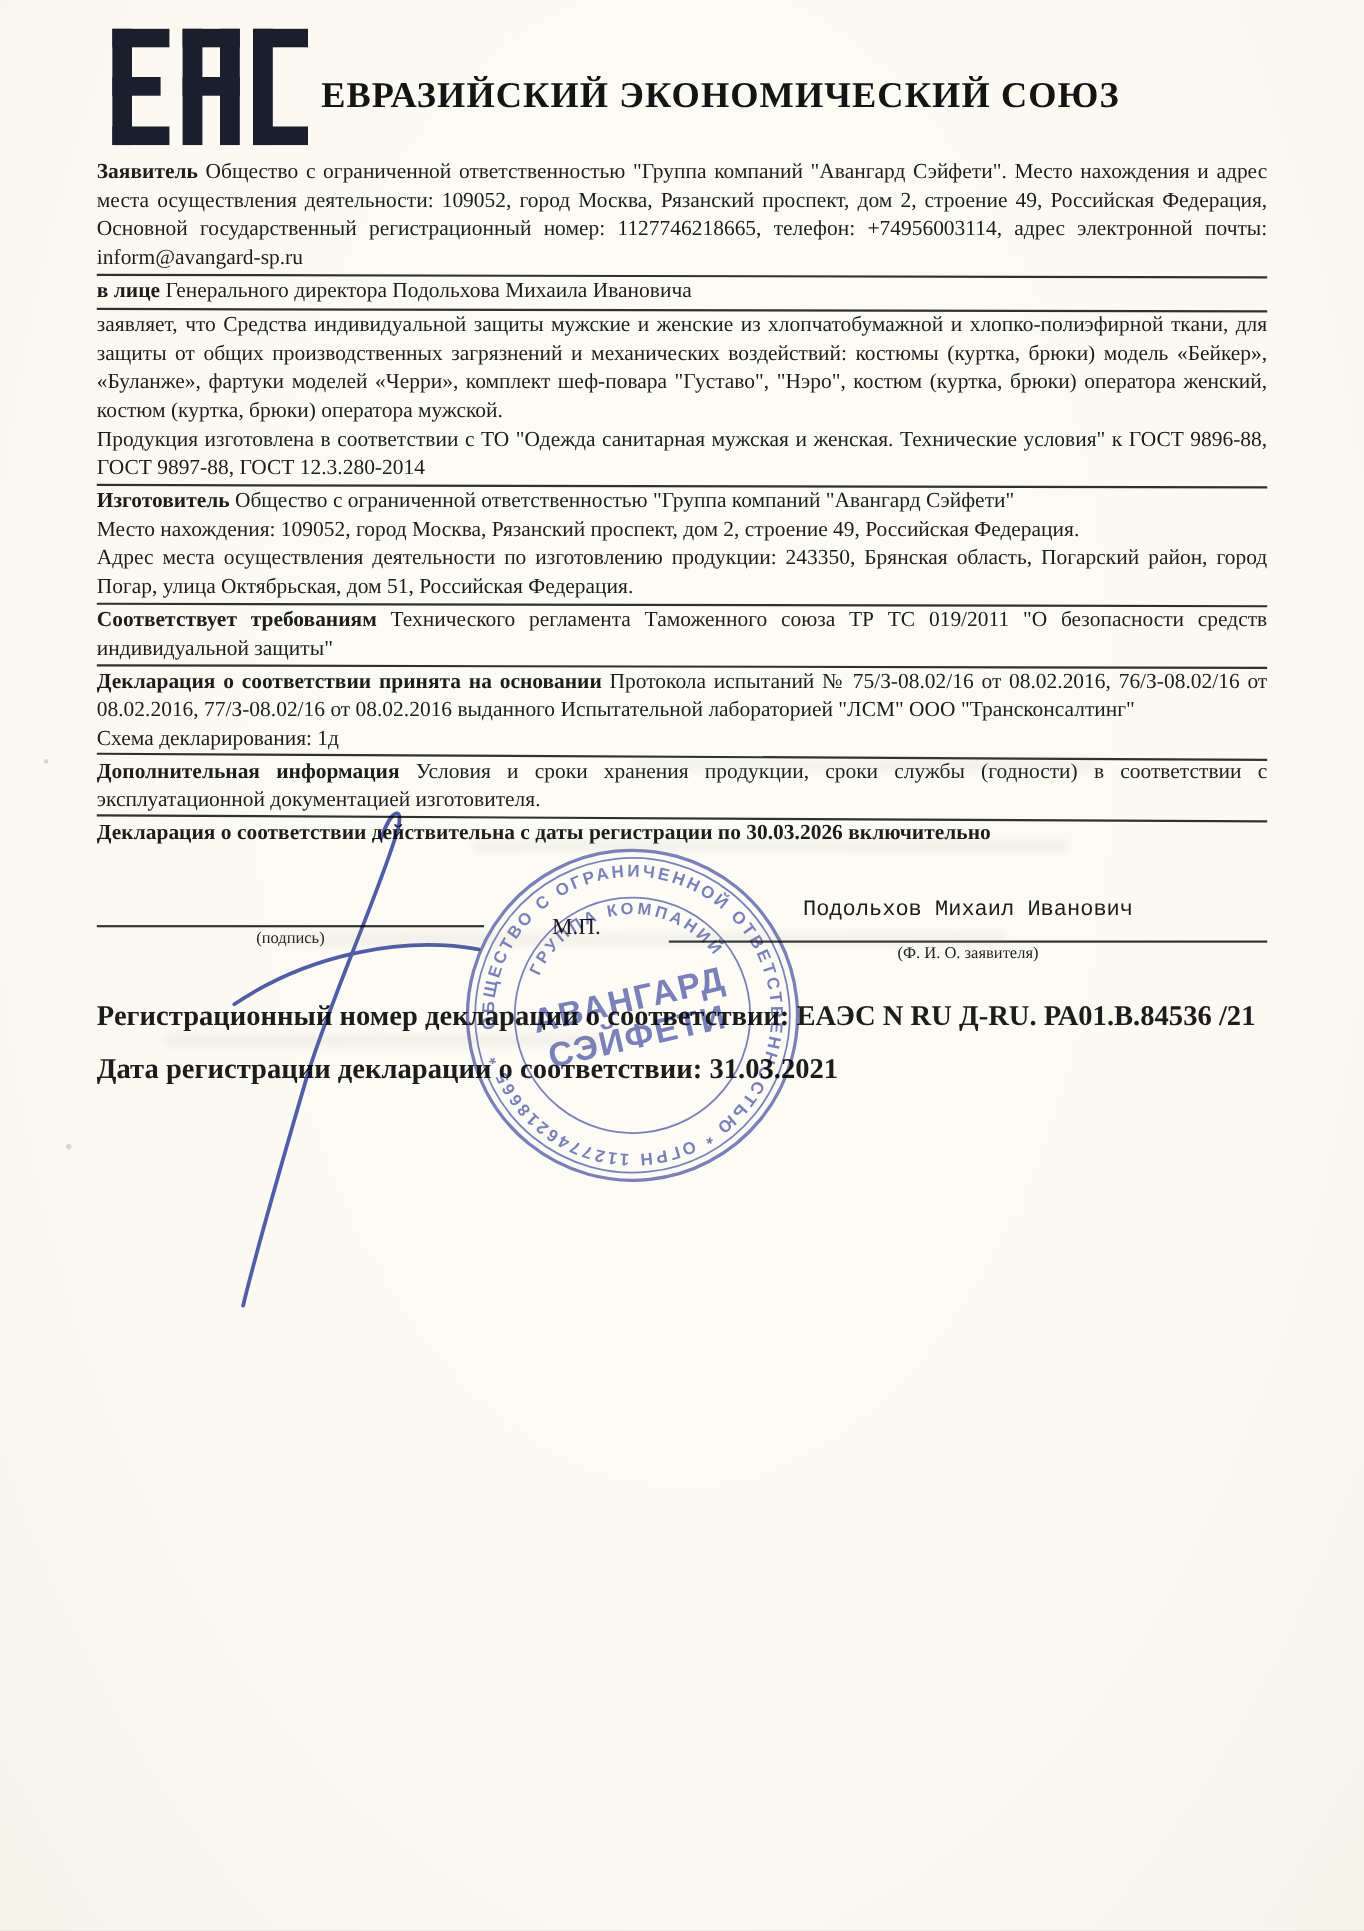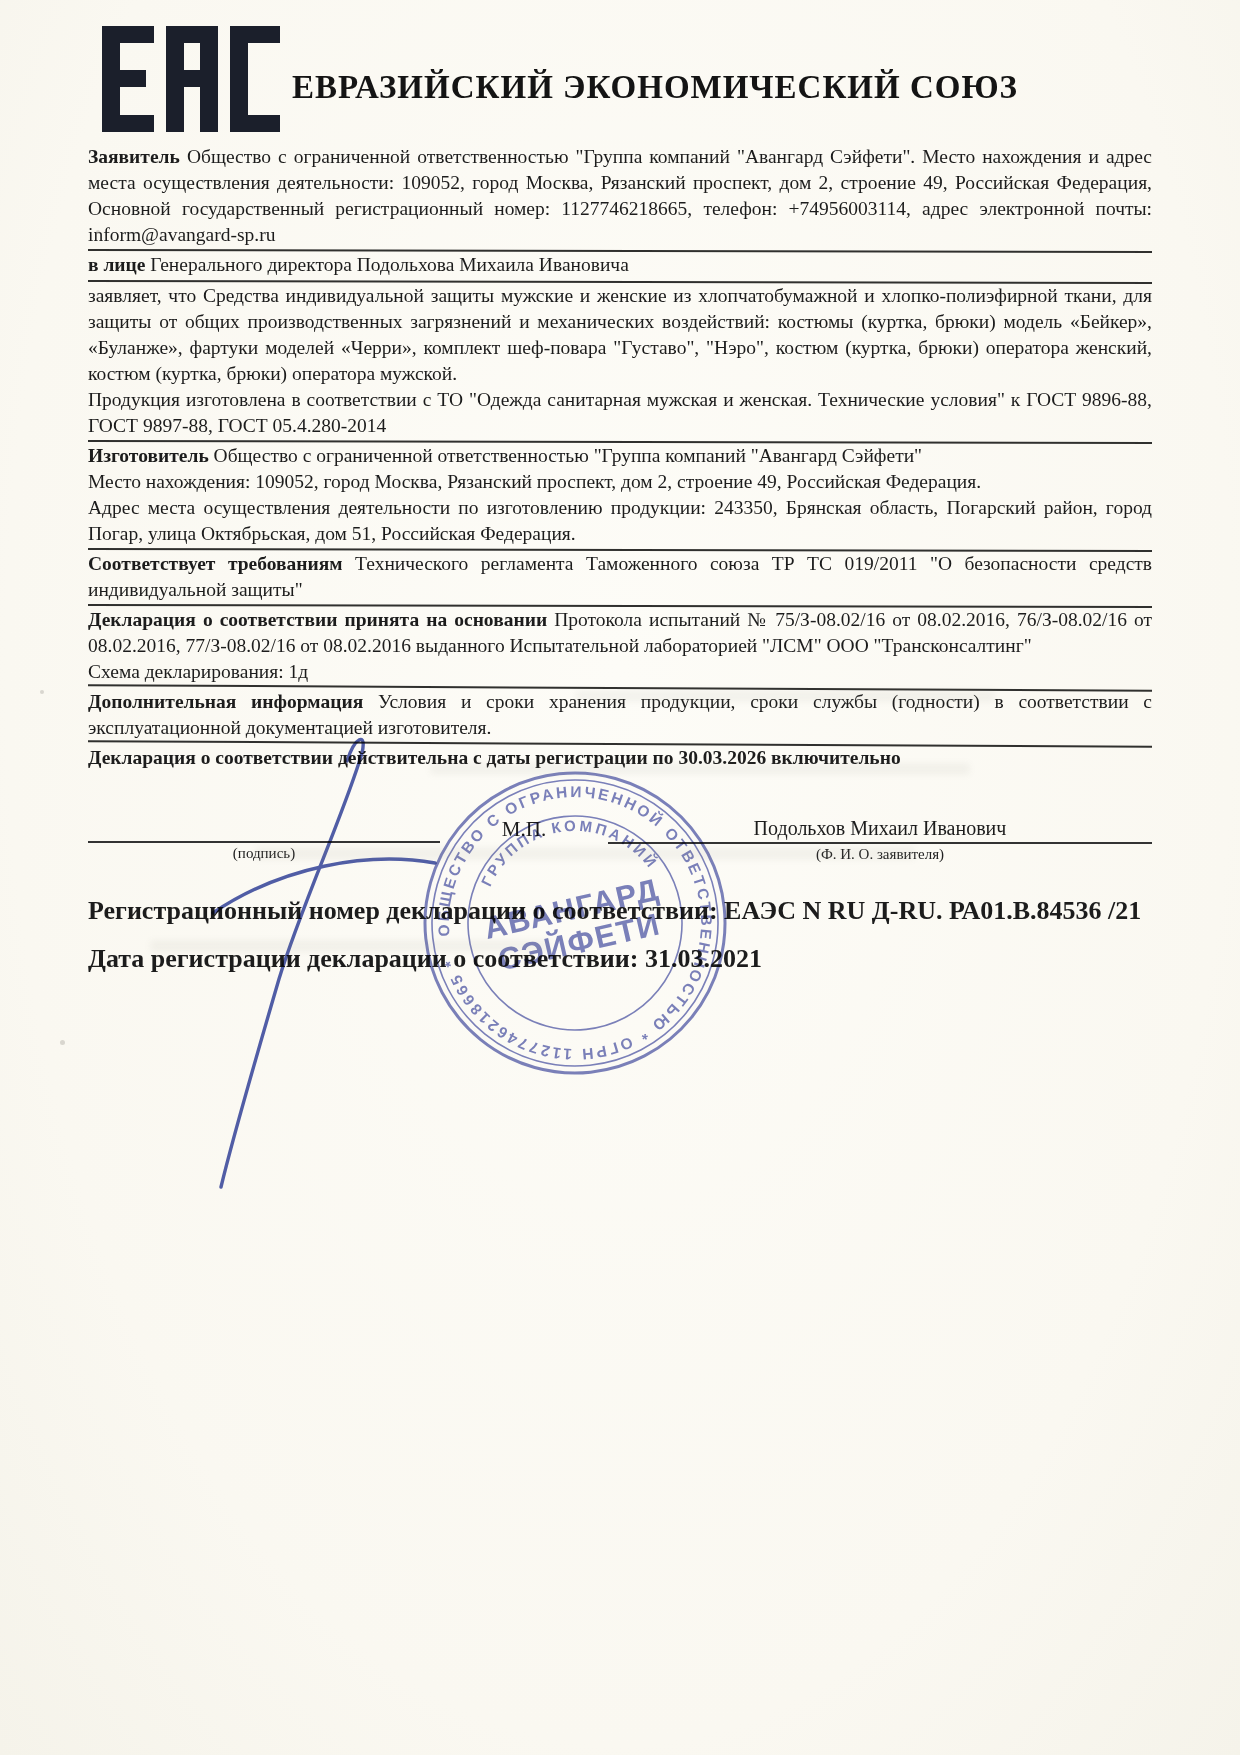--- a/index.html
+++ b/index.html
@@ -31,21 +31,21 @@
   .mt18{margin-top:18px;} .mt10{margin-top:10px;}
   .bold-line{font-weight:bold;}
   
   .sig-row{display:flex;margin-top:30px;align-items:stretch;}
   .sig-col-left{width:352px;display:flex;flex-direction:column;}
   .sig-line{height:40px;border-bottom:2px solid #333;}
   .sig-caption{font-size:15px;text-align:center;line-height:20px;color:#222;}
   .mp-col{width:168px;display:flex;align-items:flex-end;justify-content:center;}
   .mp-label{font-size:21px;padding-bottom:22px;}
   .sig-col-right{flex:1;display:flex;flex-direction:column;}
-  .signer-name{text-align:center;font-size:20px;height:40px;display:flex;align-items:flex-end;justify-content:center;border-bottom:2px solid #333;padding-bottom:1px;}
+  .signer-name{text-align:center;font-size:20px;height:40px;display:flex;align-items:flex-end;justify-content:center;border-bottom:2px solid #333;padding-bottom:14px;font-family:Liberation Mono, monospace;}
   .footer-line{font-weight:bold;font-size:26px;margin:0 88px;}
   .reg-number{margin-top:32px;}
   .reg-date{margin-top:18px;}
   
   .stamp{position:absolute;left:408px;top:756px;opacity:.8;mix-blend-mode:multiply;}
   .ring-text{font-family:"Liberation Sans","DejaVu Sans",sans-serif;font-size:15.5px;font-weight:bold;letter-spacing:2.6px;fill:#5a62b0;}
   .ring-text-inner{font-family:"Liberation Sans","DejaVu Sans",sans-serif;font-size:15px;font-weight:bold;letter-spacing:3px;fill:#5a62b0;}
   .stamp-center{font-family:"Liberation Sans","DejaVu Sans",sans-serif;font-size:31px;font-weight:bold;letter-spacing:1.5px;fill:#5a62b0;}
   .st-c{fill:none;stroke:#5a62b0;}
   .signature-ink{position:absolute;left:95px;top:715px;mix-blend-mode:multiply;}
@@ -88,21 +88,21 @@
 
   <div class="content">
 
     <p class="mt20"><span class="lead">Заявитель</span> <span>Общество с ограниченной ответственностью "Группа компаний "Авангард Сэйфети". Место нахождения и адрес места осуществления деятельности: 109052, город Москва, Рязанский проспект, дом 2, строение 49, Российская Федерация, Основной государственный регистрационный номер: 1127746218665, телефон: +74956003114, адрес электронной почты: inform@avangard-sp.ru</span></p>
     <hr class="rule mt2">
 
     <p class="mt5"><span class="lead">в лице</span> <span>Генерального директора Подольхова Михаила Ивановича</span></p>
     <hr class="rule mt3">
 
     <p class="mt4">заявляет, что Средства индивидуальной защиты мужские и женские из хлопчатобумажной и хлопко-полиэфирной ткани, для защиты от общих производственных загрязнений и механических воздействий: костюмы (куртка, брюки) модель «Бейкер», «Буланже», фартуки моделей «Черри», комплект шеф-повара "Густаво", "Нэро", костюм (куртка, брюки) оператора женский, костюм (куртка, брюки) оператора мужской.</p>
-    <p>Продукция изготовлена в соответствии с ТО "Одежда санитарная мужская и женская. Технические условия" к ГОСТ 9896-88, ГОСТ 9897-88, ГОСТ 05.4.280-2014</p>
+    <p>Продукция изготовлена в соответствии с ТО "Одежда санитарная мужская и женская. Технические условия" к ГОСТ 9896-88, ГОСТ 9897-88, ГОСТ 12.3.280-2014</p>
     <hr class="rule mt2">
 
     <p class="mt4"><span class="lead">Изготовитель</span> <span>Общество с ограниченной ответственностью "Группа компаний "Авангард Сэйфети"</span></p>
     <p>Место нахождения: 109052, город Москва, Рязанский проспект, дом 2, строение 49, Российская Федерация.</p>
     <p>Адрес места осуществления деятельности по изготовлению продукции: 243350, Брянская область, Погарский район, город Погар, улица Октябрьская, дом 51, Российская Федерация.</p>
     <hr class="rule mt2">
 
     <p class="mt4"><span class="lead">Соответствует требованиям</span> <span>Технического регламента Таможенного союза ТР ТС 019/2011 "О безопасности средств индивидуальной защиты"</span></p>
     <hr class="rule mt2">
 

